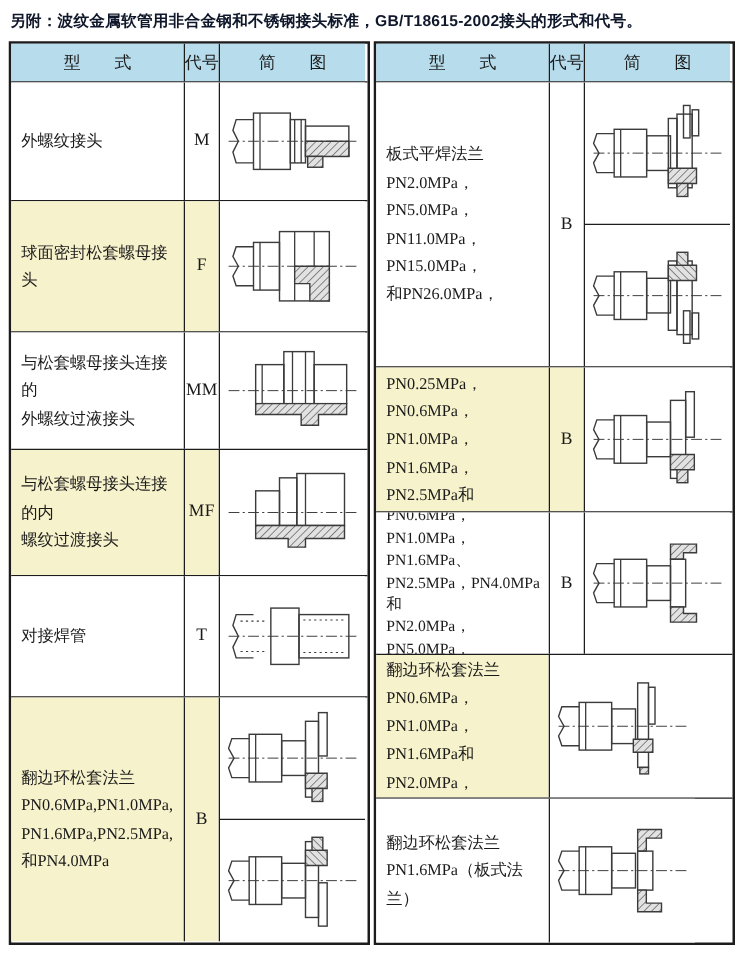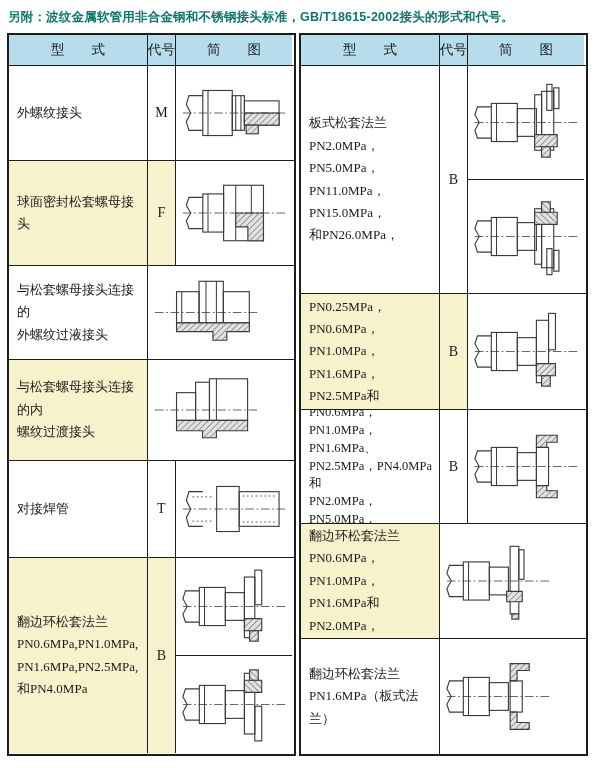--- a/index.html
+++ b/index.html
@@ -7,21 +7,21 @@
     --highlight-bg:#f6f2cb;
     --border:#1c1c1c;
     --page-bg:#ffffff;
   }
   *{box-sizing:border-box;margin:0;padding:0;}
   html,body{width:600px;background:var(--page-bg);}
   body{height:768px;overflow:hidden;font-family:"Liberation Serif",serif;color:#1a1a1a;}
   .title{
     padding:9px 8px 7px 8px;
     font-family:"Liberation Sans",sans-serif;
-    font-weight:bold;font-size:12.5px;color:#0f766e;letter-spacing:.2px;
+    font-weight:bold;font-size:12.5px;color:#0f172a;letter-spacing:.2px;
     white-space:nowrap;
   }
   .tables{display:flex;gap:3px;padding:0 7px;}
   .tbl{
     width:289px;border:2px solid var(--border);background:#fff;
     display:flex;flex-direction:column;
   }
   .row{display:flex;flex:none;}
   .row + .row{border-top:1px solid var(--border);}
   .cell{background:#fff;overflow:hidden;}
@@ -107,20 +107,21 @@
               <path d="M62,46 H94 V78 H76 V62 H62 Z" fill="url(#hp1)" stroke="#3b3b3b" stroke-width="1.3"></path>
               <line x1="1" y1="46" x2="119" y2="46" stroke="#3b3b3b" stroke-width="0.9" stroke-dasharray="10 3 2 3"></line>
             </svg>
           </div>
         </div>
     </div>
 
     <div class="row" style="height:94px">
       <div class="cell type">与松套螺母接头连接的
 外螺纹过液接头</div>
+      <div class="cell code">MM</div>
       <div class="cell diag">
           <div class="dwrap">
             <svg viewBox="0 0 120 92" preserveAspectRatio="xMidYMid meet">
               <defs>
                 <pattern id="hp2" patternUnits="userSpaceOnUse" width="5" height="5" patternTransform="rotate(45)">
                   <rect width="5" height="5" fill="#e2e2e2"></rect>
                   <line x1="0" y1="0" x2="0" y2="5" stroke="#666" stroke-width="1.4"></line>
                 </pattern>
               </defs>
               <rect x="26" y="22" width="26" height="36" fill="none" stroke="#3b3b3b" stroke-width="1.3"></rect>
@@ -132,20 +133,21 @@
               <path d="M26,58 H110 V68 H84 V78 H68 V68 H26 Z" fill="url(#hp2)" stroke="#3b3b3b" stroke-width="1.3"></path>
               <line x1="1" y1="46" x2="119" y2="46" stroke="#3b3b3b" stroke-width="0.9" stroke-dasharray="10 3 2 3"></line>
             </svg>
           </div>
         </div>
     </div>
 
     <div class="row" style="height:101px">
       <div class="cell type hl">与松套螺母接头连接的内
 螺纹过渡接头</div>
+      <div class="cell code hl">MF</div>
       <div class="cell diag">
           <div class="dwrap">
             <svg viewBox="0 0 120 92" preserveAspectRatio="xMidYMid meet">
               <defs>
                 <pattern id="hp3" patternUnits="userSpaceOnUse" width="5" height="5" patternTransform="rotate(45)">
                   <rect width="5" height="5" fill="#e2e2e2"></rect>
                   <line x1="0" y1="0" x2="0" y2="5" stroke="#666" stroke-width="1.4"></line>
                 </pattern>
               </defs>
               <rect x="26" y="26" width="22" height="32" fill="none" stroke="#3b3b3b" stroke-width="1.3"></rect>
@@ -236,21 +238,21 @@
   </div>
 
   <div class="tbl">
     <div class="row head" style="height:30px">
       <div class="cell type">型　　式</div>
       <div class="cell code">代号</div>
       <div class="cell diag">简　　图</div>
     </div>
 
     <div class="row" style="height:228px">
-      <div class="cell type">板式松套法兰
+      <div class="cell type">板式平焊法兰
 PN2.0MPa，PN5.0MPa，
 PN11.0MPa，PN15.0MPa，
 和PN26.0MPa，</div>
       <div class="cell code">B</div>
       <div class="cell diag split">
         <div class="dwrap">
             <svg viewBox="0 0 120 92" preserveAspectRatio="xMidYMid meet">
               <defs>
                 <pattern id="hp7" patternUnits="userSpaceOnUse" width="5" height="5" patternTransform="rotate(45)">
                   <rect width="5" height="5" fill="#e2e2e2"></rect>

